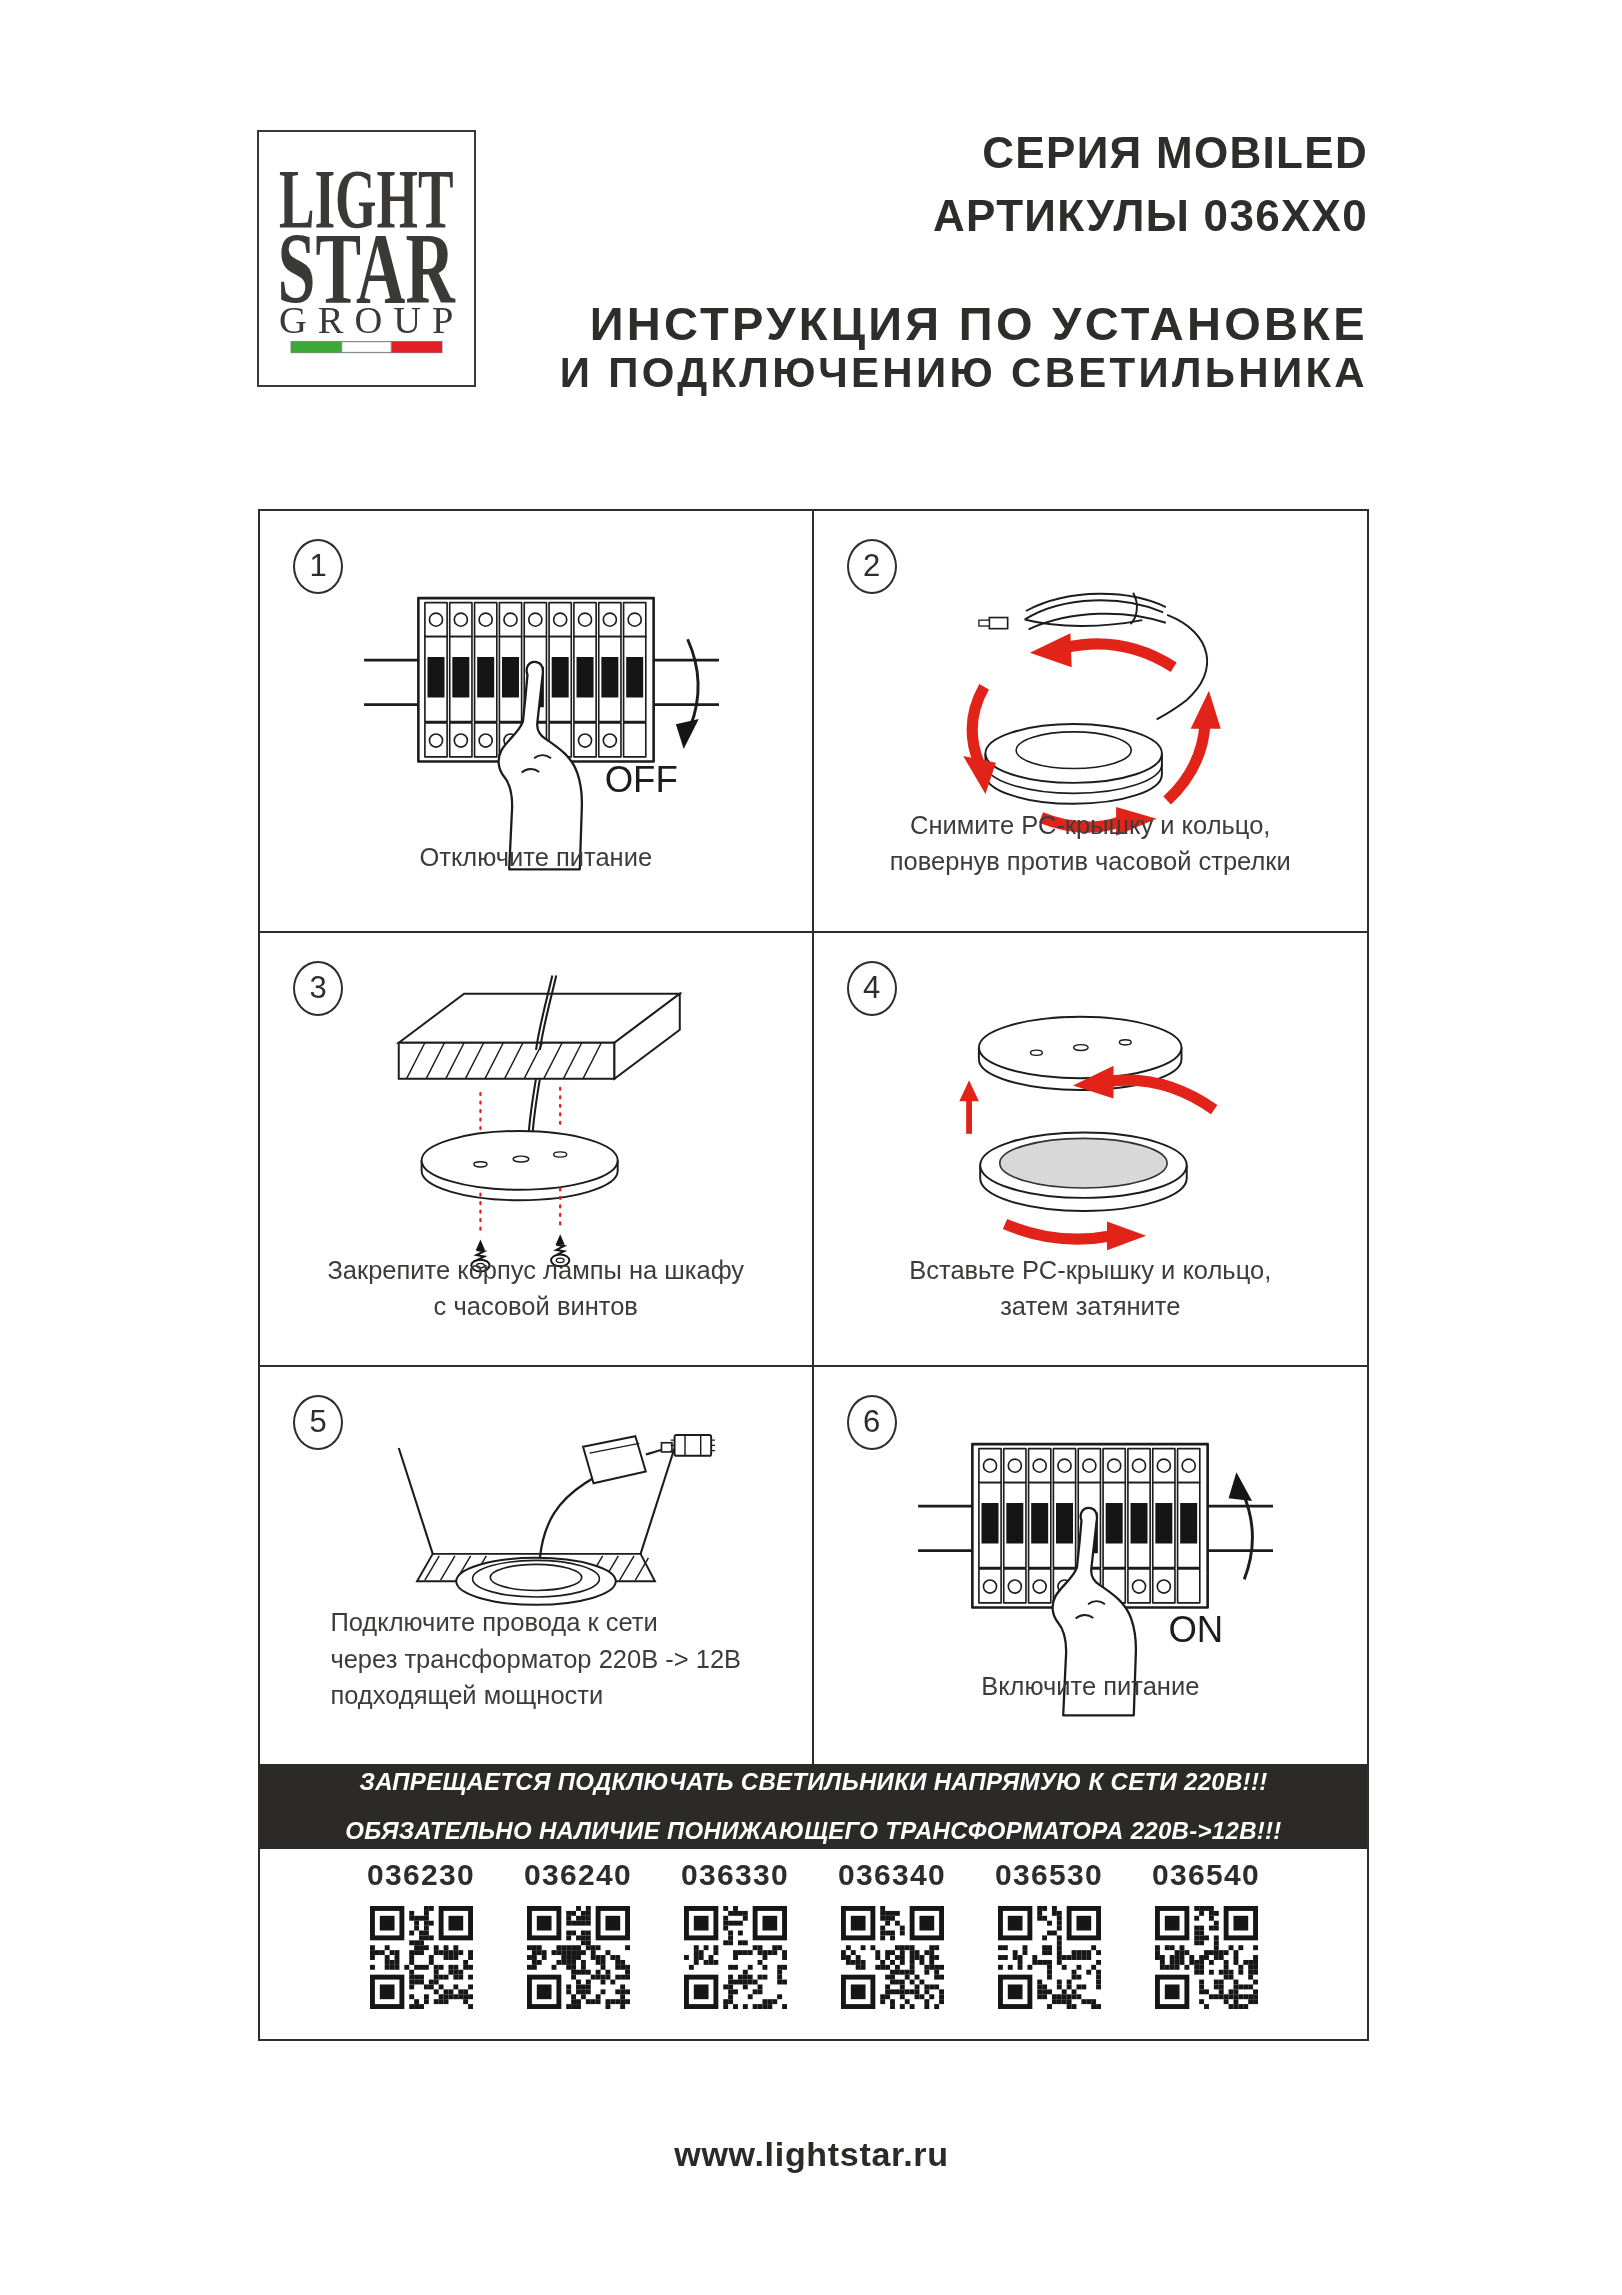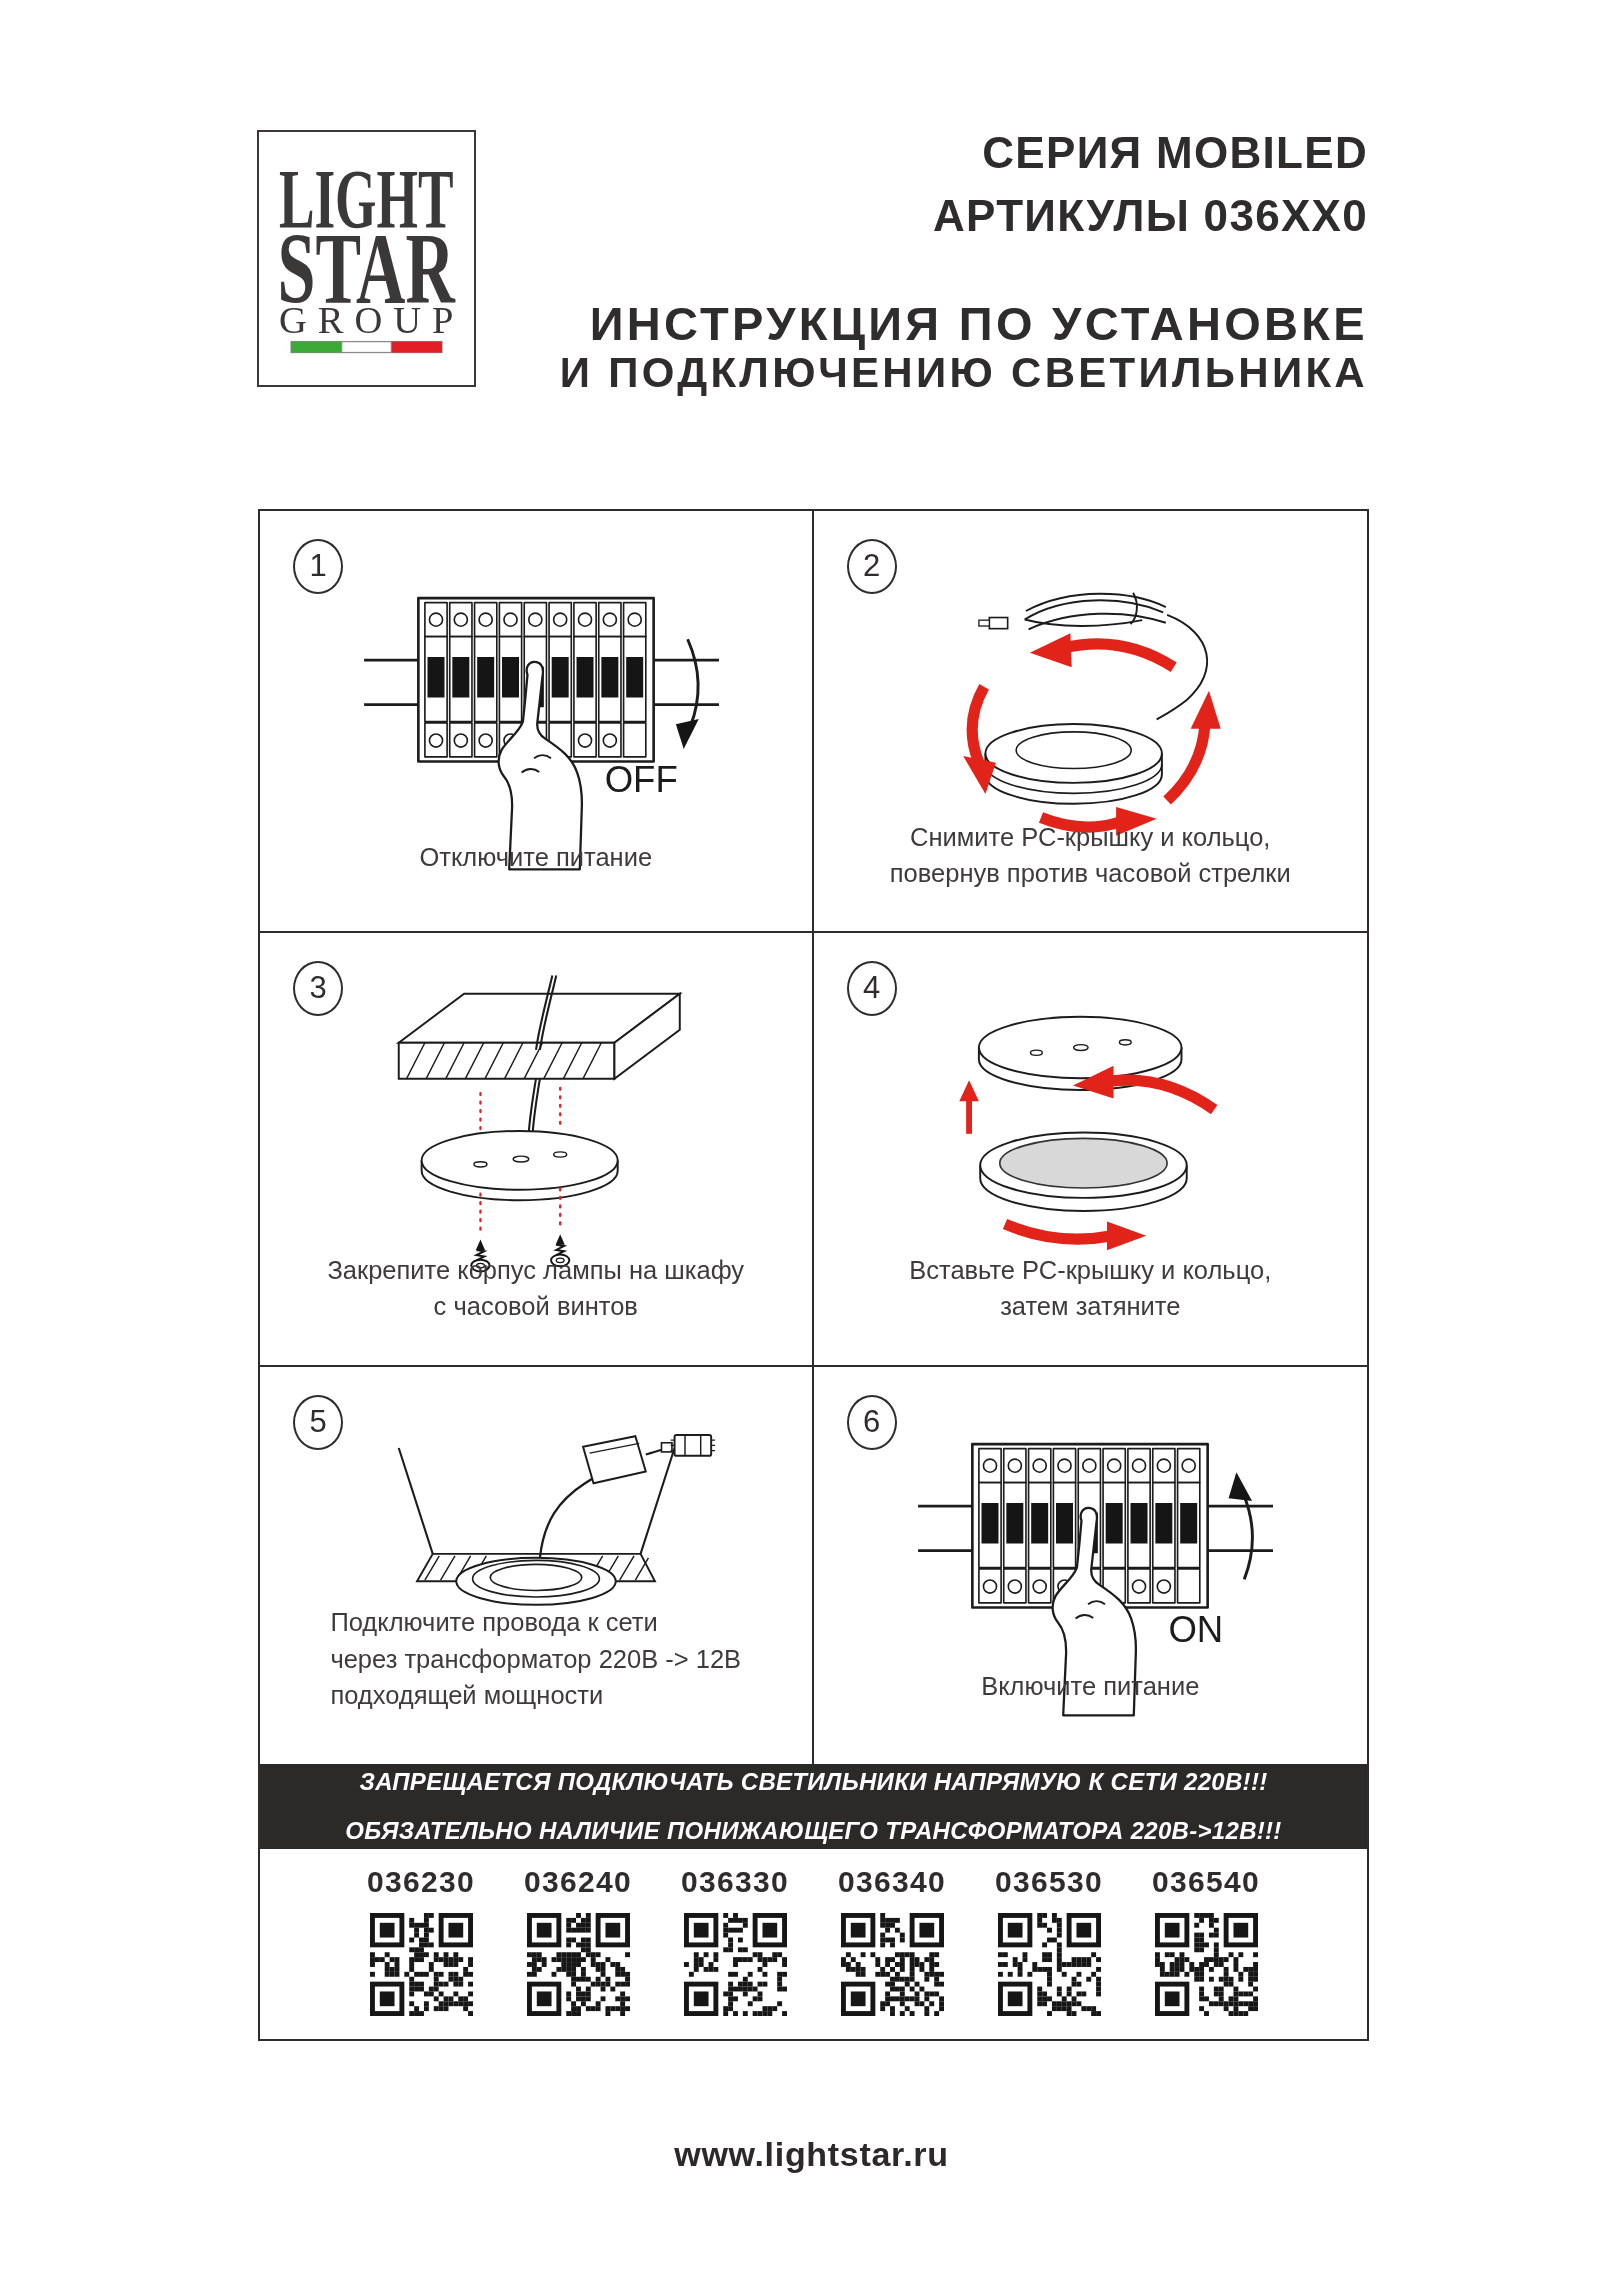--- a/index.html
+++ b/index.html
@@ -35,21 +35,21 @@
   .caption{position:absolute;left:13px;right:13px;text-align:center;
            font-size:25.5px;line-height:1.42;color:#3d3c3b;}
   .caption .block{display:inline-block;text-align:left;}
 
   
   .warning{height:85px;background:#2b2a29;color:#ffffff;display:flex;flex-direction:column;
            justify-content:center;align-items:center;gap:21px;text-align:center;font-style:italic;}
   .warning div{font-size:24px;font-weight:bold;letter-spacing:0.3px;white-space:nowrap;}
 
   
-  .qr-row{height:189px;display:flex;justify-content:center;padding-top:16px;box-sizing:border-box;}
+  .qr-row{height:189px;display:flex;justify-content:center;padding-top:9px;box-sizing:border-box;}
   .qr-col{width:157px;display:flex;flex-direction:column;align-items:center;}
   .qr-num{font-size:30px;font-weight:bold;letter-spacing:1.3px;color:#2e2d2c;}
   .qr-box{margin-top:14.4px;width:103px;height:103px;}
   .qr-box svg{display:block;width:100%;height:100%;}
 
   
   .footer{position:absolute;left:0;right:0;top:2135px;text-align:center;
           font-size:34px;font-weight:bold;letter-spacing:0.7px;color:#2b2a29;}
 
   .ln{stroke:#1c1c1c;fill:none;}
@@ -166,21 +166,21 @@
             <path d="M408,168 Q330,118 242,138" stroke="#e2231a" stroke-width="17" fill="none"></path>
             <polygon points="250,116 188,146 252,168"></polygon>
             <path d="M118,198 Q86,255 110,314" stroke="#e2231a" stroke-width="17" fill="none"></path>
             <polygon points="86,304 120,362 136,314"></polygon>
             <path d="M205,398 Q270,424 328,404" stroke="#e2231a" stroke-width="17" fill="none"></path>
             <polygon points="320,382 382,400 320,426"></polygon>
             <path d="M398,372 Q452,322 456,254" stroke="#e2231a" stroke-width="17" fill="none"></path>
             <polygon points="434,262 462,204 480,262"></polygon>
           </g>
         </svg>
-        <div class="caption" style="bottom:40px">
+        <div class="caption" style="bottom:52px">
           <span>Снимите РС-крышку и кольцо,</span><br>
           <span>повернув против часовой стрелки</span>
         </div>
       </div>
 
       <div class="cell cl rb">
         <div class="step-num">3</div>
         <svg class="illus" style="top:41px" width="366" height="327" viewBox="0 0 560 500">
 
           <g>

